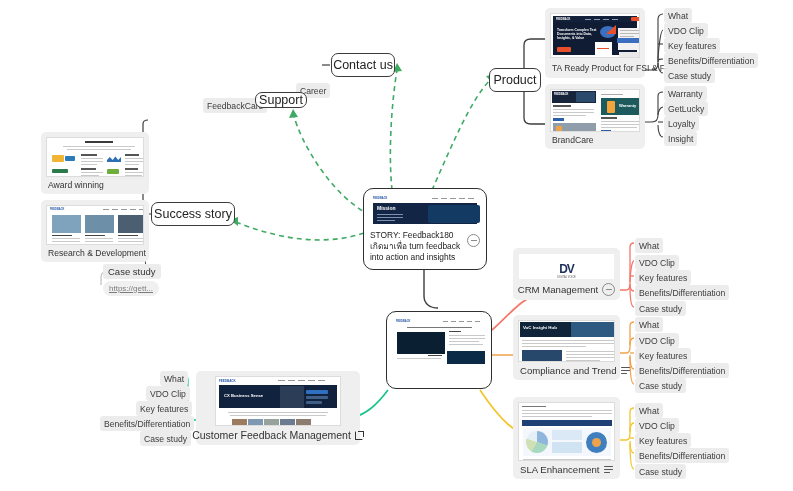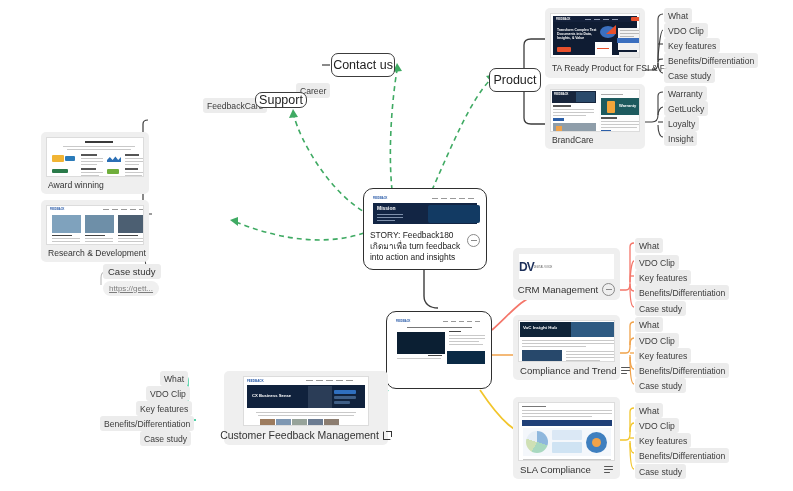--- a/index.html
+++ b/index.html
@@ -250,20 +250,23 @@
   <div class="node chip" style="left:664px;top:23px;">VDO Clip</div>
   <div class="node chip" style="left:664px;top:38px;">Key features</div>
   <div class="node chip" style="left:664px;top:53px;">Benefits/Differentiation</div>
   <div class="node chip" style="left:664px;top:68px;">Case study</div>
 
   <div class="node chip" style="left:664px;top:86px;">Warranty</div>
   <div class="node chip" style="left:664px;top:101px;">GetLucky</div>
   <div class="node chip" style="left:664px;top:116px;">Loyalty</div>
   <div class="node chip" style="left:664px;top:131px;">Insight</div>
 
+  <div class="node pill" style="left:151px;top:202px;width:84px;height:24px;">
+    <span>Success story</span>
+  </div>
 
   <div class="node card" style="left:41px;top:132px;width:108px;height:62px;">
     <div class="thumb" style="height:42px;">
       <div class="tn" style="background:#fff;">
         <div class="blk" style="left:38px;top:3px;width:28px;height:2.4px;background:#3a3a3a;"></div>
         <div class="ln" style="left:16px;top:8px;width:72px;"></div>
         <div class="ln" style="left:20px;top:11px;width:64px;"></div>
         <div class="blk" style="left:5px;top:17px;width:12px;height:7px;background:#f1b434;border-radius:1px;"></div>
         <div class="blk" style="left:18px;top:18px;width:10px;height:5px;background:#2b7bb9;border-radius:1px;"></div>
         <div class="blk" style="left:34px;top:16px;width:16px;height:1.6px;background:#555;"></div>
@@ -369,21 +372,21 @@
         <div class="ln" style="left:56px;top:26px;width:34px;"></div>
         <div class="blk" style="left:35px;top:37px;width:14px;height:1.2px;background:#444;"></div>
         <div class="ln" style="left:4px;top:40px;width:44px;"></div>
         <div class="navy" style="left:54px;top:33px;width:40px;height:13px;background:#0a2a45;"></div>
       </div>
     </div>
   </div>
 
   <div class="node card" style="left:513px;top:248px;width:107px;height:52px;">
     <div class="thumb" style="height:30px;border-color:#efefef;">
-      <div class="tn" style="background:#fff;display:flex;align-items:center;justify-content:flex-start;flex-direction:row;">
+      <div class="tn" style="background:#fff;display:flex;align-items:center;justify-content:flex-end;flex-direction:column;">
         <div style="font-size:12px;font-weight:bold;color:#1c2f5a;letter-spacing:-1px;line-height:12px;">DV</div>
         <div style="font-size:2.6px;color:#5a5a5a;margin-top:1px;">DIGITAL VOICE</div>
       </div>
     </div>
     <div class="cap" style="font-size:9.6px;justify-content:center;">
       <span>CRM Management</span>
       <span class="badge">
           <span class="minus"></span>
         </span>
     </div>
@@ -437,35 +440,35 @@
         <div class="img" style="left:7px;top:28px;width:22px;height:22px;border-radius:50%;
              background:conic-gradient(#8fb7dd 0 30%, #a8d8c0 0 58%, #cfe0b5 0 80%, #e6eef6 0 100%);"></div>
         <div class="blk" style="left:33px;top:27px;width:30px;height:10px;background:#dbe8f5;border-radius:1px;"></div>
         <div class="blk" style="left:33px;top:39px;width:30px;height:11px;background:#cfe3f3;border-radius:1px;"></div>
         <div class="img" style="left:67px;top:29px;width:21px;height:21px;border-radius:50%;background:#3f7fbf;"></div>
         <div class="img" style="left:73px;top:35px;width:9px;height:9px;border-radius:50%;background:#f0a24a;"></div>
         <div class="ln" style="left:4px;top:56px;width:88px;"></div>
       </div>
     </div>
     <div class="cap" style="font-size:9.6px;">
-      <span style="flex:1;">SLA Compliance</span>
+      <span style="flex:1;">SLA Enhancement</span>
       <span class="lines">
           <i></i>
           <i></i>
           <i></i>
         </span>
     </div>
   </div>
   <div class="node chip" style="left:635px;top:403px;">What</div>
   <div class="node chip" style="left:635px;top:418px;">VDO Clip</div>
   <div class="node chip" style="left:635px;top:433px;">Key features</div>
   <div class="node chip" style="left:635px;top:448px;">Benefits/Differentiation</div>
   <div class="node chip" style="left:635px;top:464px;">Case study</div>
 
-  <div class="node card big" style="left:196px;top:371px;width:164px;height:74px;margin-left:28px;">
+  <div class="node card big" style="left:196px;top:371px;width:164px;height:74px;">
     <div class="thumb" style="height:50px;width:124px;margin:0 auto;">
       <div class="tn" style="background:#fff;">
         <div class="logo" style="left:3px;top:2px;font-size:3px;">FEEDBACK</div>
         <div class="ln" style="left:62px;top:3px;width:7px;background:#999;"></div>
         <div class="ln" style="left:72px;top:3px;width:7px;background:#999;"></div>
         <div class="ln" style="left:82px;top:3px;width:7px;background:#999;"></div>
         <div class="ln" style="left:92px;top:3px;width:7px;background:#999;"></div>
         <div class="ln" style="left:102px;top:3px;width:7px;background:#999;"></div>
         <div class="navy" style="left:3px;top:8px;right:3px;height:23px;background:#10223d;"></div>
         <div class="txtbig" style="left:8px;top:17px;font-size:4.2px;">CX Business Sense</div>

